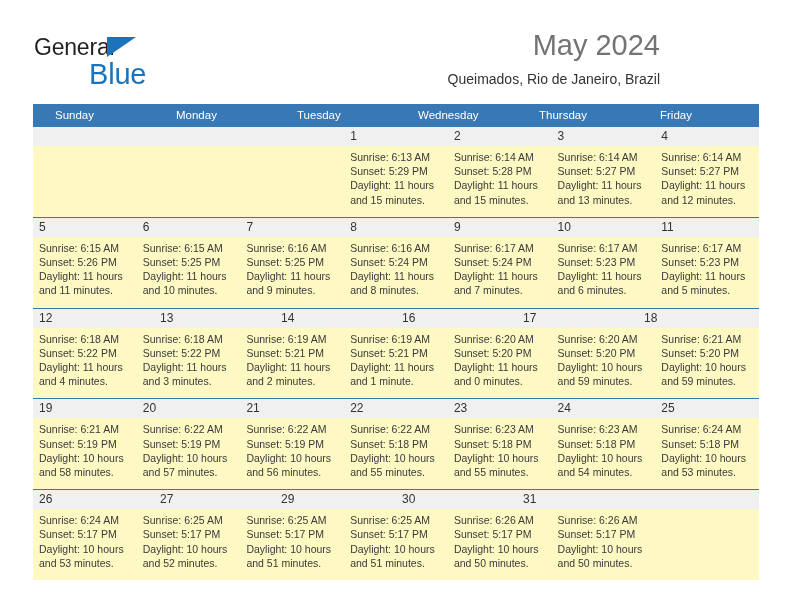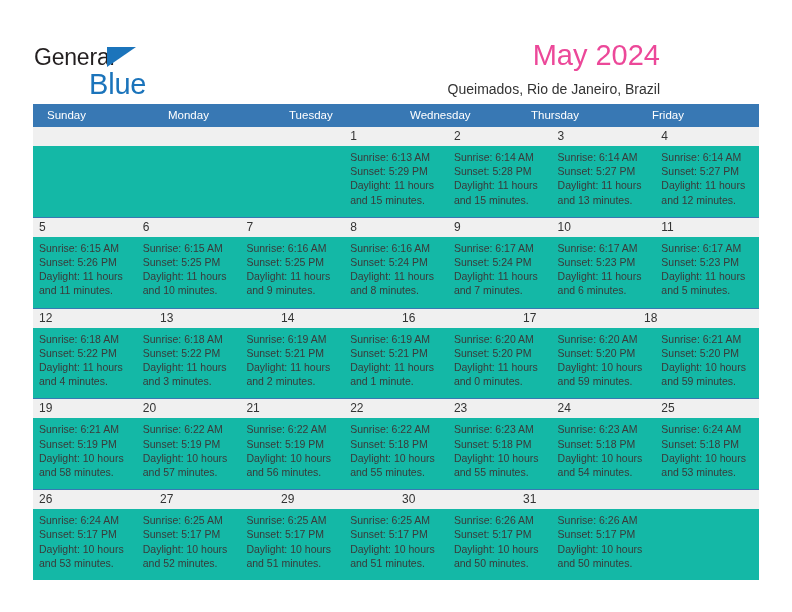--- a/index.html
+++ b/index.html
@@ -21,21 +21,20 @@
     box-sizing: border-box;
   }
 
   
   .header {
     position: absolute;
     left: 0;
     top: 0;
     width: 696px;
     height: 100px;
-    margin-top: 10px;
   }
   .logo {
     position: absolute;
     left: 34px;
     top: 34px;
     width: 180px;
     height: 58px;
   }
   .logo-general {
     position: absolute;
@@ -65,21 +64,21 @@
     font-family: "Liberation Sans", sans-serif;
   }
   .title-block {
     position: absolute;
     right: 36px;
     top: 28px;
     text-align: right;
   }
   .cal-title {
     font-size: 29px;
-    color: #ec4899;
+    color: #737373;
     line-height: 34px;
     font-weight: normal;
     margin: 0;
   }
   .cal-subtitle {
     font-size: 14px;
     color: #333333;
     line-height: 18px;
     margin: 8px 0 0 0;
     font-weight: normal;
@@ -95,41 +94,41 @@
   .weekday-row {
     display: flex;
     background: #3878b4;
     height: 22px;
   }
   .weekday {
     flex: 1 1 0;
     color: #ffffff;
     font-size: 11.5px;
     line-height: 22px;
-    padding-left: 14px;
+    padding-left: 22px;
     box-sizing: border-box;
     overflow: hidden;
     white-space: nowrap;
   }
 
   .week {
     position: relative;
     border-top: 1px solid #3878b4;
   }
   .week:first-of-type {
     border-top: none;
   }
   .week-daynums {
     display: flex;
     background: #f0f0f0;
     height: 19px;
   }
   .week-body {
     display: flex;
-    background: #14b8a6;
+    background: #fef9c3;
   }
   .daynum {
     flex: 1 1 0;
     font-size: 12px;
     line-height: 19px;
     padding-left: 6px;
     color: #333333;
     box-sizing: border-box;
   }
   .cell {

